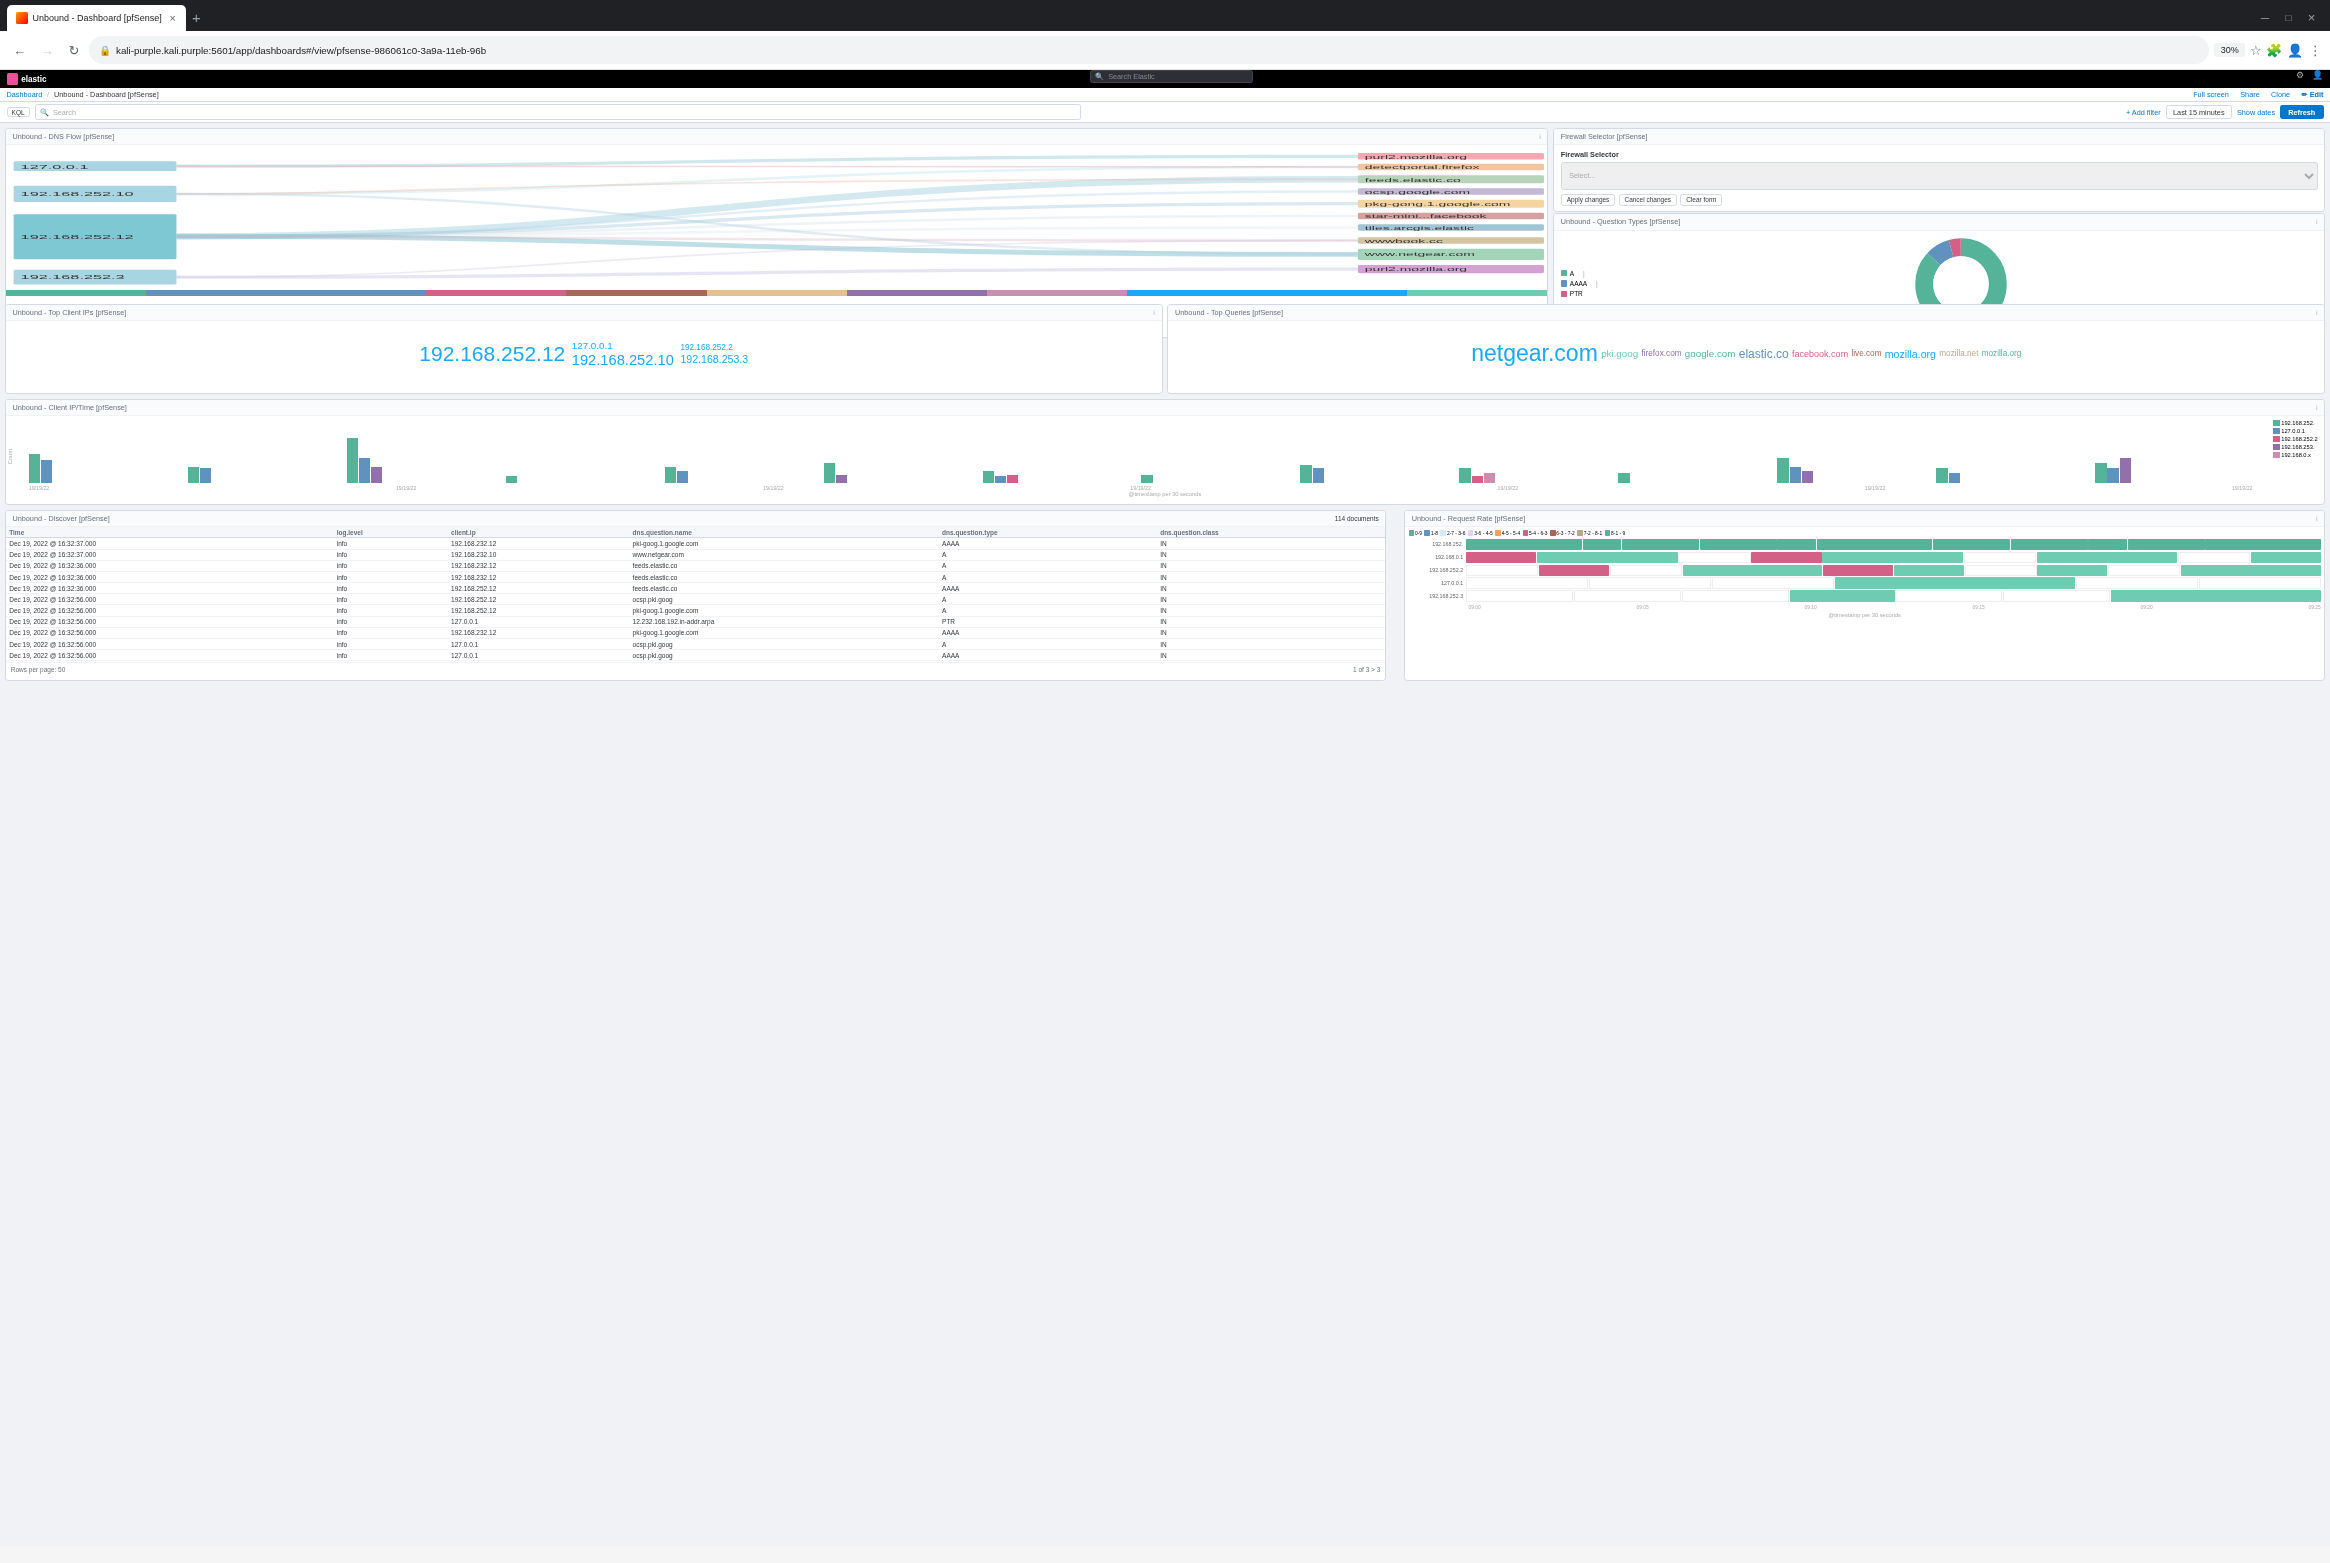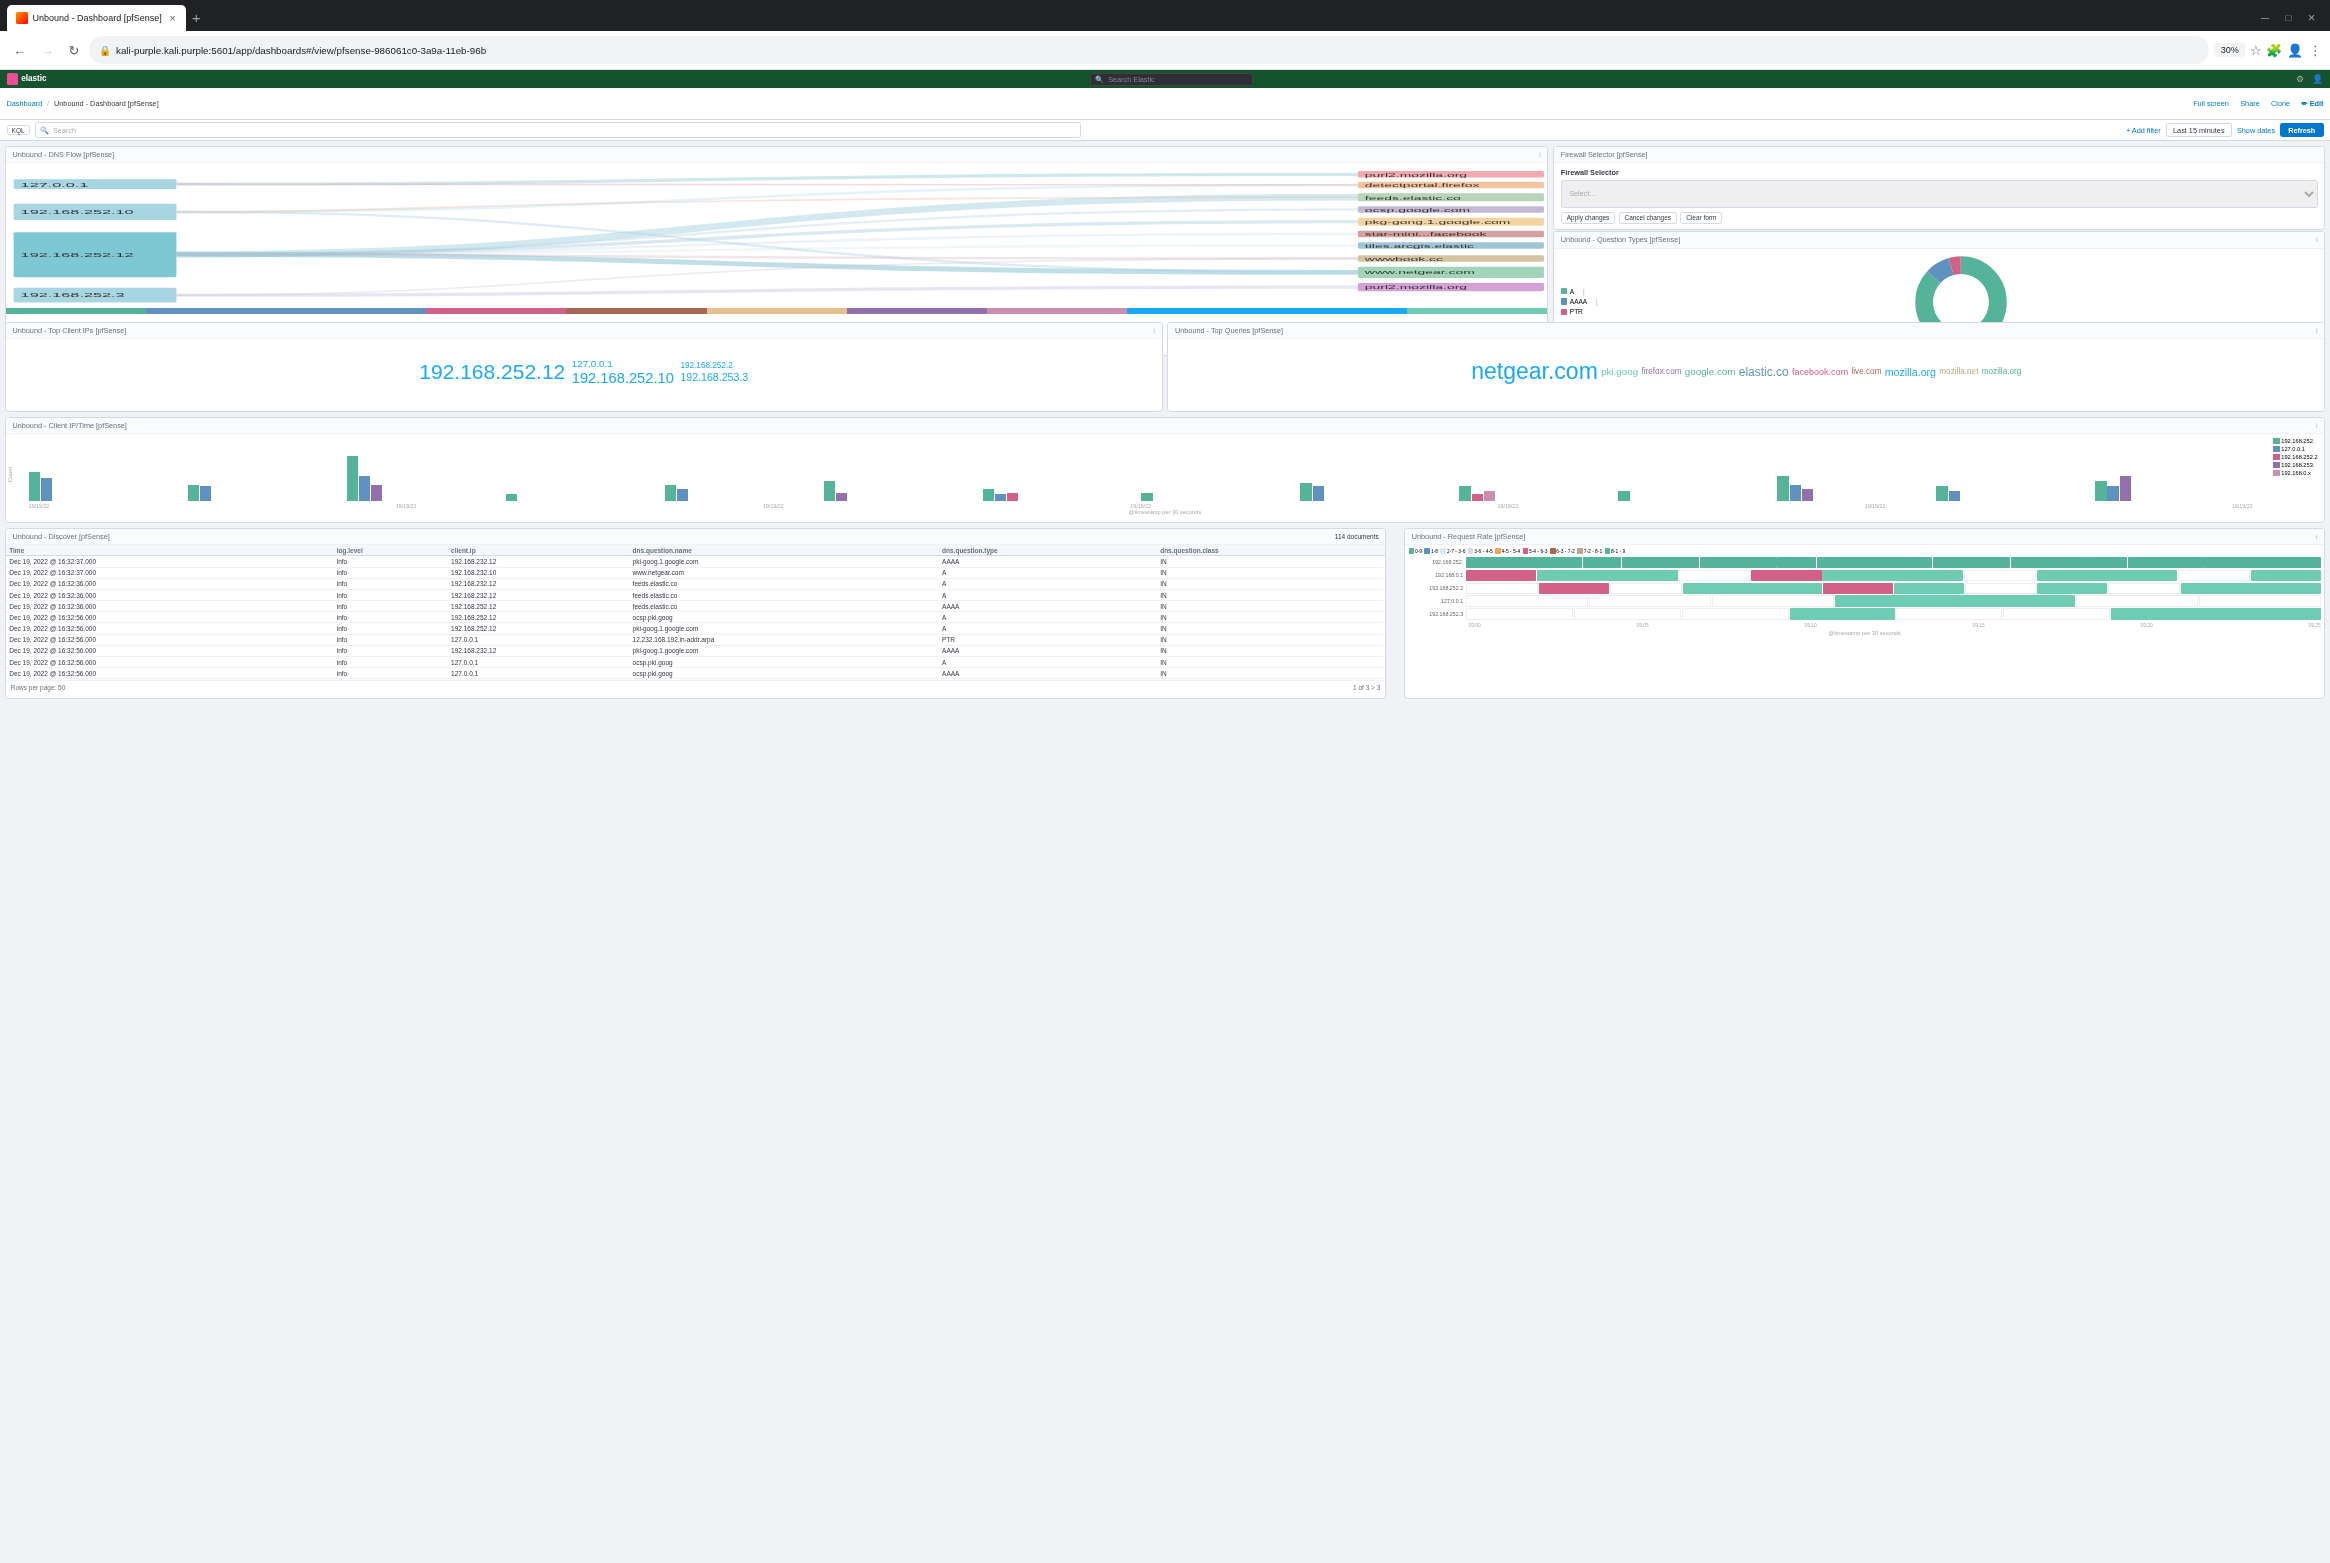--- a/index.html
+++ b/index.html
@@ -34,36 +34,36 @@
     <span style="color:#5f6368; font-size:9.8px;">🔒</span>
     <span style="font-size:9.8px; color:#202124; flex:1; overflow:hidden; text-overflow:ellipsis; white-space:nowrap;">kali-purple.kali.purple:5601/app/dashboards#/view/pfsense-986061c0-3a9a-11eb-96b</span>
   </div>
   <div style="background:#f1f3f4; color:#202124; font-size:9px; padding:2.4px 6.5px; border-radius:2.4px;">30%</div>
   <span style="font-size:13px; color:#5f6368; cursor:pointer;">☆</span>
   <span style="font-size:13px; color:#5f6368; cursor:pointer;">🧩</span>
   <span style="font-size:13px; cursor:pointer;">👤</span>
   <span style="font-size:13px; color:#5f6368; cursor:pointer;">⋮</span>
 </div>
 
-<div style="background:#14532d; height:18px; display:flex; align-items:center; padding:0 6.5px; gap:8.2px;">
+<div style="background:#000000; height:18px; display:flex; padding:0 6.5px; gap:8.2px;">
   <div style="display:flex; align-items:center; gap:3.3px; cursor:pointer;">
     <span style="background:#f04e98; width:11.4px; height:11.4px; border-radius:1.6px; display:inline-block;"></span>
     <span style="color:#fff; font-size:8.2px; font-weight:600;">elastic</span>
   </div>
   <div style="flex:1; display:flex; justify-content:center;">
     <div style="background:#2d2e36; border:0.8px solid #444; border-radius:2.4px; width:163px; height:13px; display:flex; align-items:center; padding:0 4.9px; gap:3.3px;">
       <span style="color:#888; font-size:7.3px;">🔍</span>
       <span style="color:#888; font-size:7.3px;">Search Elastic</span>
     </div>
   </div>
   <span style="color:#aaa; font-size:9px; cursor:pointer;">⚙</span>
   <span style="color:#aaa; font-size:9px; cursor:pointer;">👤</span>
 </div>
 
-<div style="background:#fff; border-bottom:0.8px solid #d3dae6; display:flex; align-items:center; padding:2.4px 6.5px; gap:4.9px; height:32px;">
+<div style="background:#fff; border-bottom:0.8px solid #d3dae6; display:flex; align-items:center; padding:2.4px 6.5px; gap:4.9px; height:14px;">
   <span style="font-size:7.3px; color:#0077cc; cursor:pointer;">Dashboard</span>
   <span style="color:#bbb; font-size:7.3px;">/</span>
   <span style="font-size:7.3px; color:#343741;">Unbound - Dashboard [pfSense]</span>
   <div style="flex:1;"></div>
   <span style="font-size:7.3px; color:#0077cc; cursor:pointer;">Full screen</span>
   <span style="font-size:7.3px; color:#0077cc; cursor:pointer; margin-left:6.5px;">Share</span>
   <span style="font-size:7.3px; color:#0077cc; cursor:pointer; margin-left:6.5px;">Clone</span>
   <span style="font-size:7.3px; color:#0077cc; cursor:pointer; margin-left:6.5px; font-weight:bold;">✏ Edit</span>
 </div>
 

